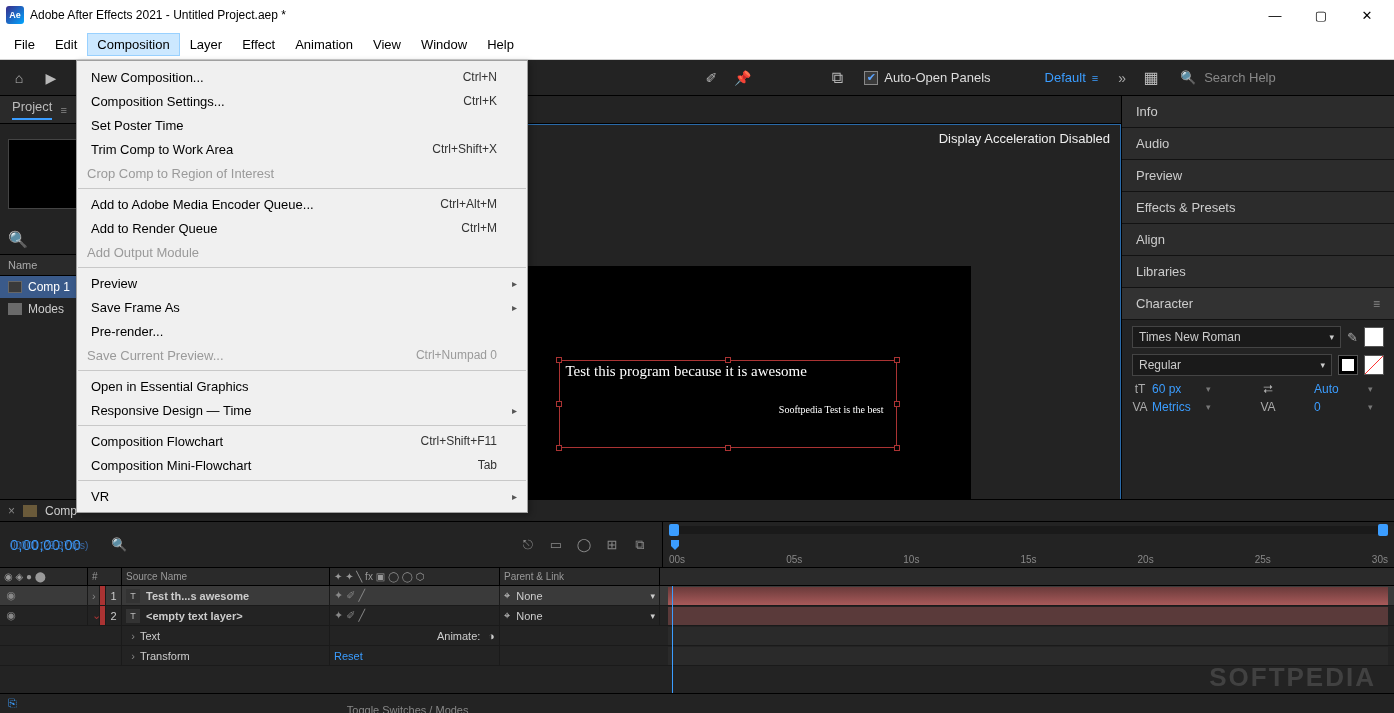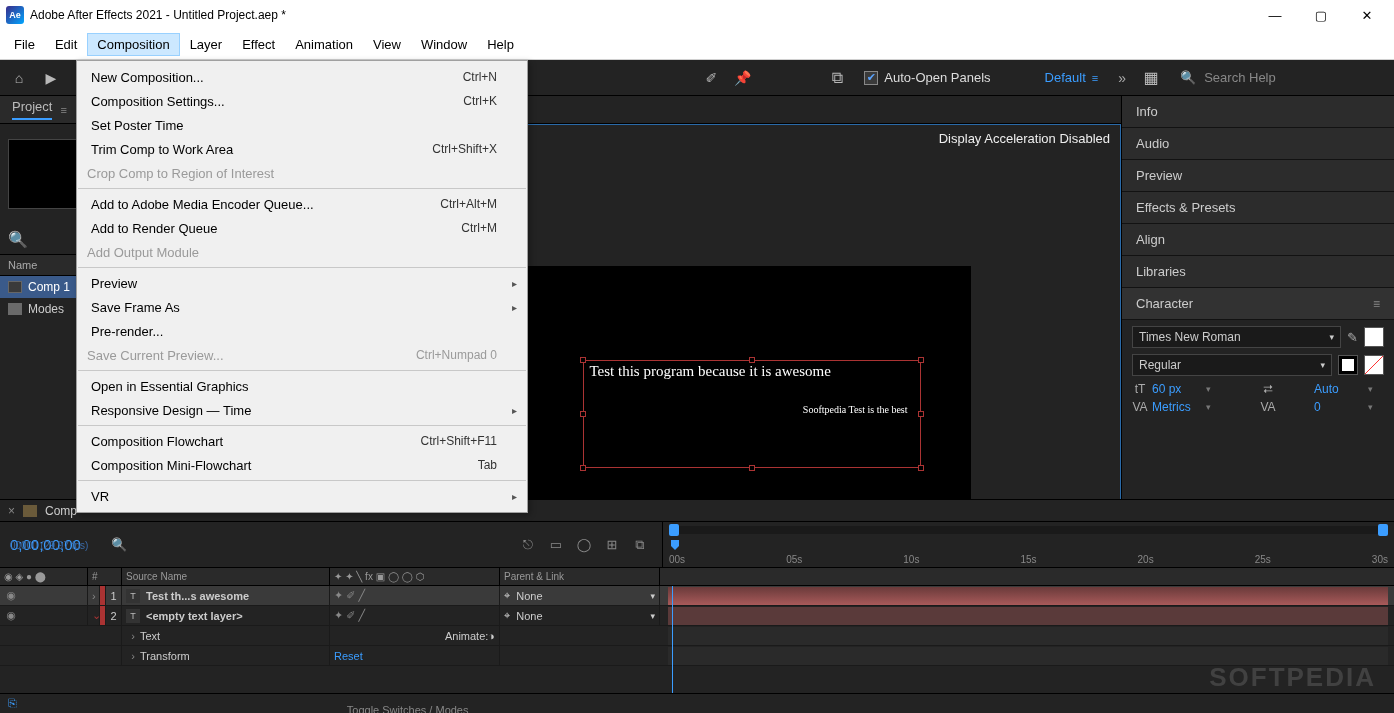--- a/index.html
+++ b/index.html
@@ -38,21 +38,21 @@
 .project-panel .folder { width:14px; height:12px; background:#6a6a6a; }
 .project-panel .bottombar { margin-top:auto; height:28px; background:#232323; border-top:1px solid #000; display:flex; align-items:center; padding:0 4px; gap:4px; }
 .project-panel .bottombar .b { width:24px; height:22px; display:flex; align-items:center; justify-content:center; color:#888; font-size:12px; }
 .centercol { flex:1; display:flex; flex-direction:column; border-right:1px solid #000; }
 .comp-tab { height:28px; display:flex; align-items:center; padding:0 10px; gap:8px; color:#bbb; font-size:13px; border-bottom:1px solid #000; }
 .comp-tab .cname { color:#3b9dff; }
 .comp-tab .burger { margin-left:6px; color:#888; font-size:12px; }
 .viewer { flex:1; position:relative; background:#232323; border:1px solid #2a6aa8; display:flex; align-items:center; justify-content:center; }
 .canvas { width:490px; height:276px; background:#000; position:relative; }
 .accel { position:absolute; top:6px; right:10px; color:#eee; font-size:13px;margin-left:45px; }
-.textbox { position:absolute; left:78px; top:94px; width:338px; height:108px; border:1px solid #a33;margin-left:24px; }
+.textbox { position:absolute; left:78px; top:94px; width:338px; height:88px; border:1px solid #a33; }
 .textbox .handle { position:absolute; width:6px; height:6px; background:#000; border:1px solid #a33; }
 .textbox .h-tl{top:-4px;left:-4px}.textbox .h-tr{top:-4px;right:-4px}.textbox .h-bl{bottom:-4px;left:-4px}.textbox .h-br{bottom:-4px;right:-4px}
 .textbox .h-tm{top:-4px;left:50%;margin-left:-3px}.textbox .h-bm{bottom:-4px;left:50%;margin-left:-3px}
 .textbox .h-ml{top:50%;left:-4px;margin-top:-3px}.textbox .h-mr{top:50%;right:-4px;margin-top:-3px}
 .textbox .line1 { color:#fff; font-family:"Times New Roman",serif; font-size:15px; padding:2px 6px; }
 .textbox .line2 { color:#fff; font-family:"Times New Roman",serif; font-size:10px; text-align:right; padding-right:12px; margin-top:22px; }
 .viewer-bar { height:30px; background:#232323; border-top:1px solid #000; display:flex; align-items:center; padding:0 6px; gap:6px; color:#aaa; font-size:12px; }
 .viewer-bar .vb { width:22px; height:22px; display:flex; align-items:center; justify-content:center; color:#999; font-size:12px; border:1px solid transparent; }
 .viewer-bar .blue { color:#3b9dff; }
 .rightcol { width:272px; display:flex; flex-direction:column; background:#232323; }
@@ -379,21 +379,21 @@
           <span>None</span>
           <span style="margin-left:auto;font-size:9px">▾</span>
         </div>
     </div>
     <div class="tl-row">
       <div class="cell" style="width:122px"></div>
       <div class="cell" style="width:208px">
           <span class="chev">›</span>
           <span>Text</span>
         </div>
-      <div class="cell" style="width:170px;justify-content:flex-end;gap:0">
+      <div class="cell" style="width:170px;justify-content:flex-end;gap:8px">
           <span>Animate:</span>
           <span>◑</span>
         </div>
     </div>
     <div class="tl-row">
       <div class="cell" style="width:122px"></div>
       <div class="cell" style="width:208px">
           <span class="chev">›</span>
           <span>Transform</span>
         </div>

